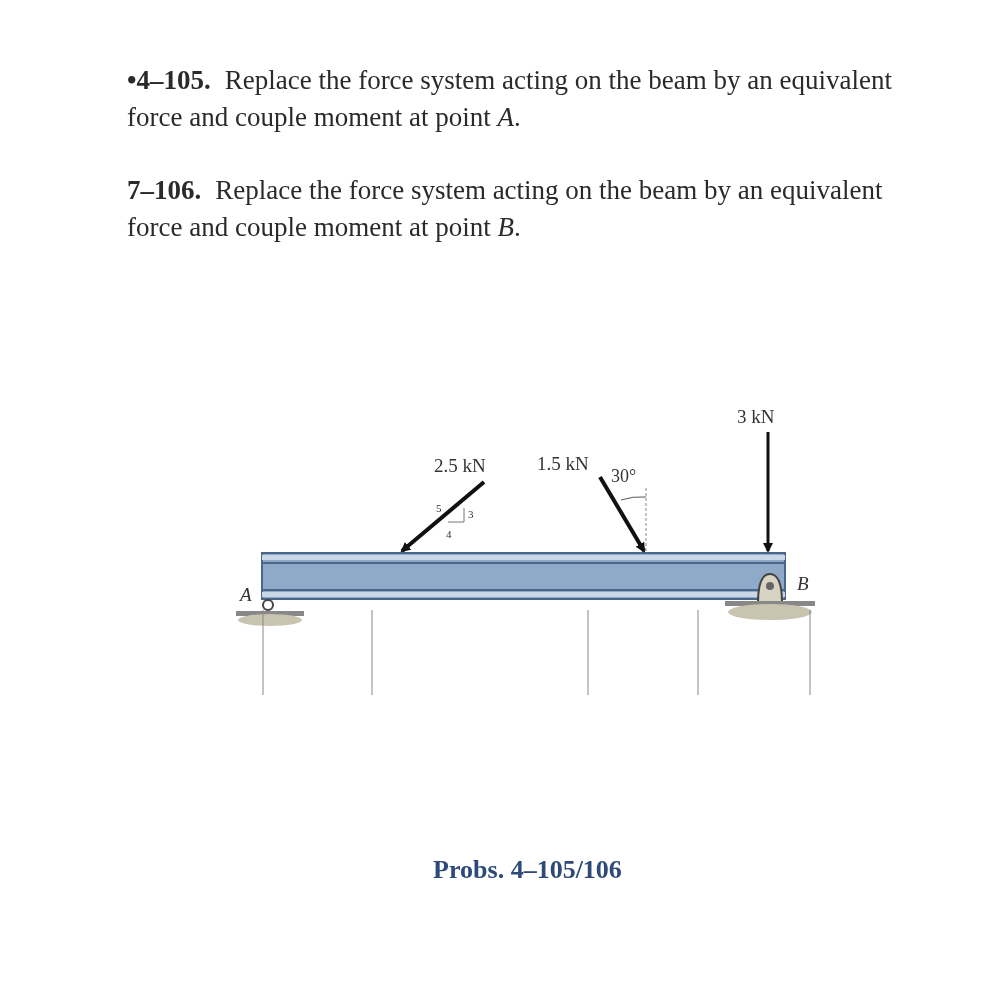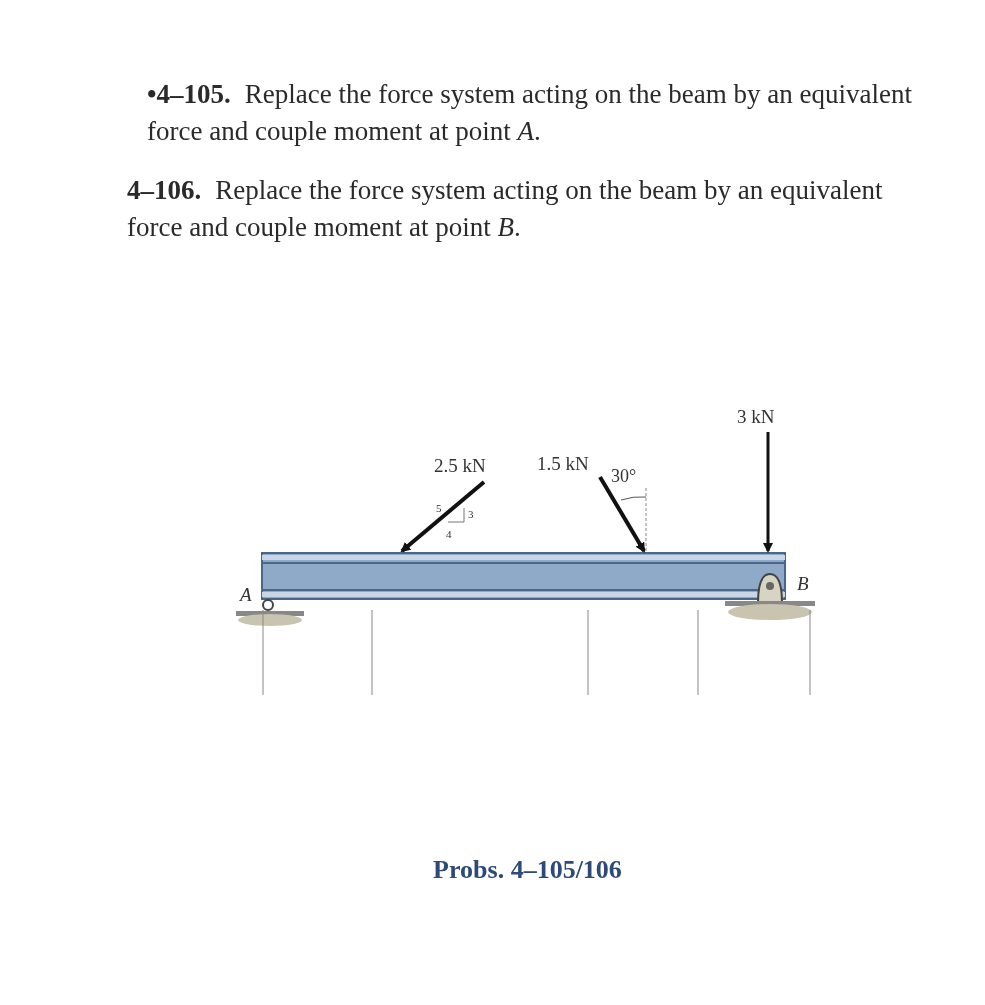--- a/index.html
+++ b/index.html
@@ -1,33 +1,33 @@
 <!DOCTYPE html>
 <html><head>
 <meta charset="utf-8">
 <style>
   html, body { margin:0; padding:0; background:#ffffff; }
   body { width:985px; height:1005px; position:relative; overflow:hidden; font-family:"Liberation Serif", serif; color:#222; }
   .problem { position:absolute; left:127px; width:800px; font-size:27px; line-height:37px; color:#2a2a2a; }
   .problem .num { font-weight:bold; margin-right:14px; }
   .problem i { font-style:italic; }
-  #p1 { top:76px;margin-left:20px; }
+  #p1 { top:62px; }
   #p2 { top:172px; }
   svg { position:absolute; left:0; top:0; }
   .lbl { font-family:"Liberation Serif", serif; fill:#333; }
   .caption { position:absolute; left:0; width:1055px; top:855px; text-align:center; font-weight:bold; font-size:26px; color:#2d4a78; font-family:"Liberation Serif", serif; }
 </style>
 </head>
 <body>
 
 <div class="problem" id="p1">
   <span class="num">•4–105.</span><span>Replace the force system acting on the beam by an equivalent force and couple moment at point </span><i>A</i><span>.</span>
 </div>
 <div class="problem" id="p2">
-  <span class="num">4–106.</span><span>Replace the force system acting on the beam by an equivalent force and couple moment at point </span><i>B</i><span>.</span>
+  <span class="num">7–106.</span><span>Replace the force system acting on the beam by an equivalent force and couple moment at point </span><i>B</i><span>.</span>
 </div>
 
 <svg width="985" height="1005">
   <defs>
     <marker id="ah" markerWidth="10" markerHeight="10" refX="8" refY="5" orient="auto" markerUnits="userSpaceOnUse">
       <path d="M0,0 L10,5 L0,10 z" fill="#111"></path>
     </marker>
     <marker id="dim" markerWidth="6" markerHeight="6" refX="5" refY="3" orient="auto" markerUnits="userSpaceOnUse">
       <path d="M0,0 L6,3 L0,6 z" fill="#555"></path>
     </marker>

